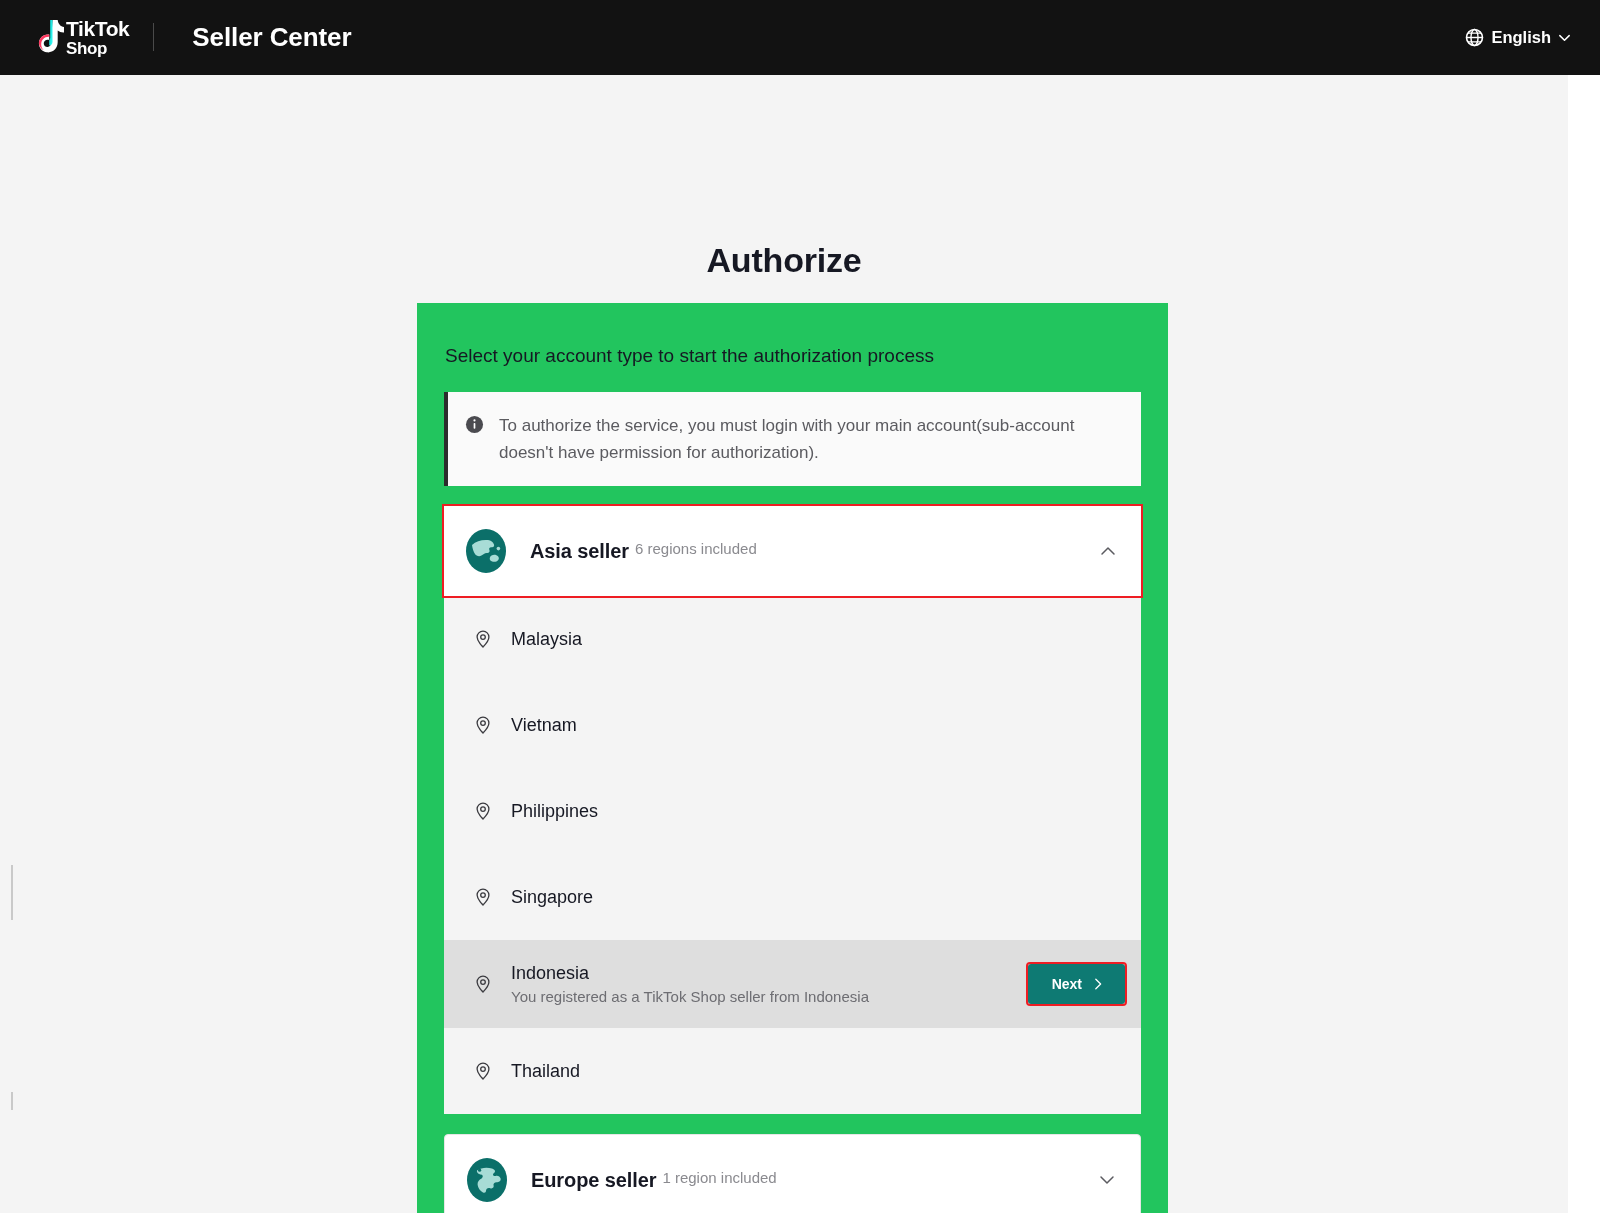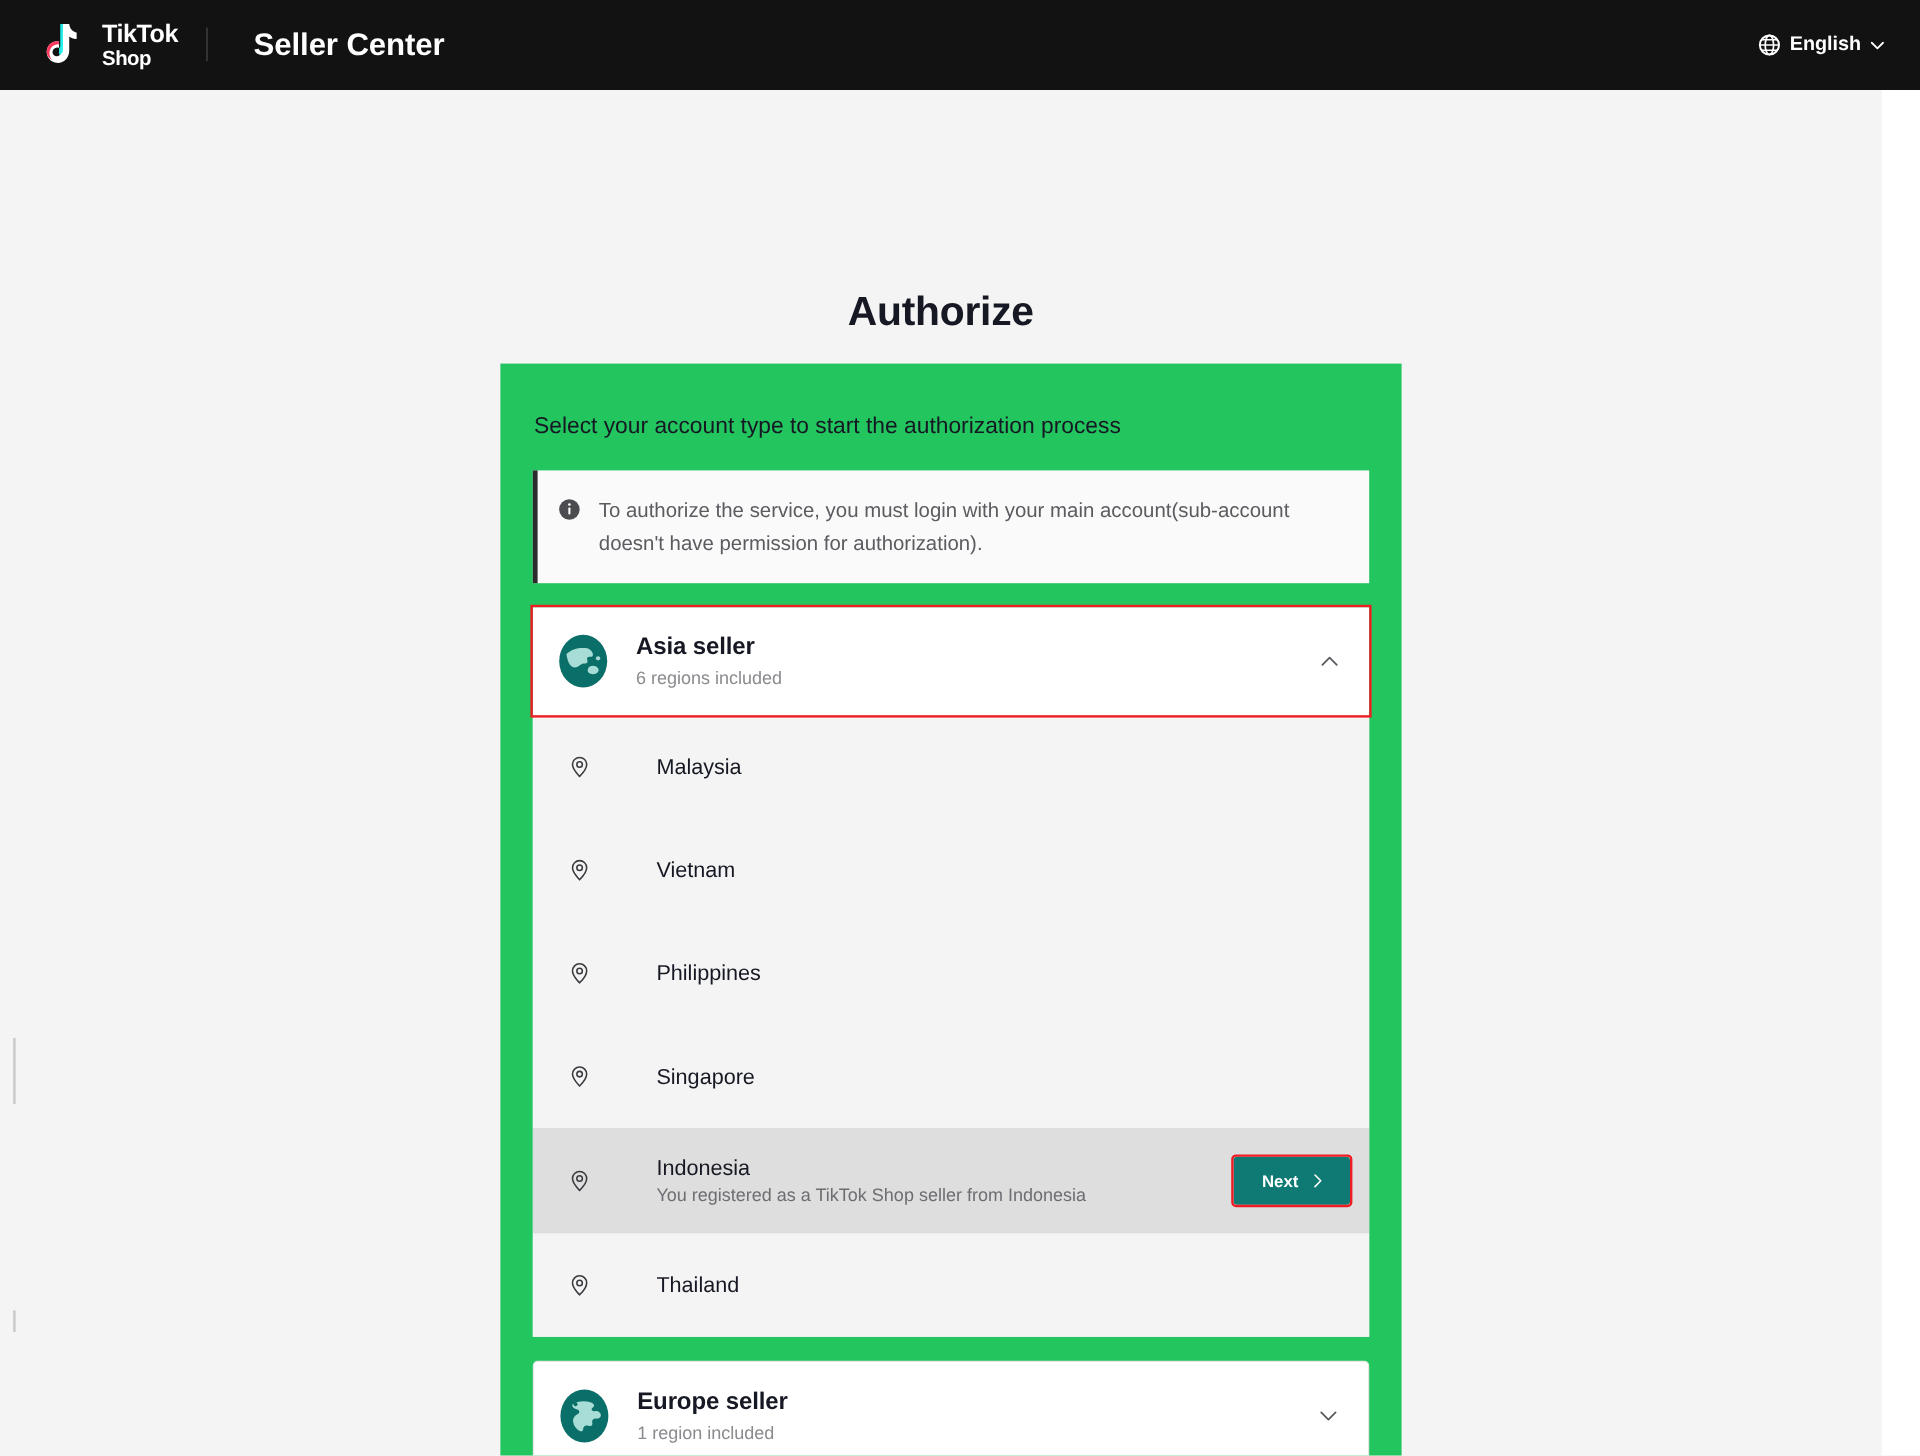--- a/index.html
+++ b/index.html
@@ -32,21 +32,21 @@
 
   .brand {
     display: flex;
     align-items: center;
     gap: 11px;
   }
 
   .tiktok-logo {
     display: flex;
     align-items: center;
-    gap: 21px;
+    gap: 2px;
   }
 
   .note-glyph { display: block; }
 
   .tiktok-wordmark {
     display: flex;
     flex-direction: column;
     justify-content: center;
     line-height: 1.02;
   }
@@ -214,21 +214,21 @@
     outline: 2px solid #ee1d23;
     outline-offset: 0;
   }
   .group-header.bordered {
     border: 1px solid #e6e6e6;
     border-radius: 4px;
   }
 
   .globe-badge { flex: 0 0 auto; margin-right: 21px; display:block; }
 
-  .group-titles { display: flex; flex-direction: column; gap: 6px; }
+  .group-titles { display: flex; gap: 6px; }
   .group-name {
     font-size: 20px;
     color: #161823;
     font-weight: bold;
     letter-spacing: -0.1px;
   }
   .group-sub {
     font-size: 15px;
     color: #8a8a8f;
   }
@@ -242,21 +242,21 @@
     align-items: center;
     padding: 0 16px 0 29px;
     height: 86px;
     cursor: pointer;
     background: #f4f4f4;
   }
   .region-row.selected { background: #dedede; height: 88px; }
 
   .pin-icon { flex: 0 0 auto; margin-right: 18px; display: block; }
 
-  .region-texts { display: flex; flex-direction: column; gap: 4px; margin-left: 36px; }
+  .region-texts { display: flex; flex-direction: column; gap: 4px; }
   .region-name { font-size: 18px; color: #161823; }
   .region-desc { font-size: 15px; color: #6d6d72; }
 
   .next-wrap {
     margin-left: auto;
     outline: 2px solid #ee1d23;
     border-radius: 2px;
   }
   .next-button {
     display: flex;

